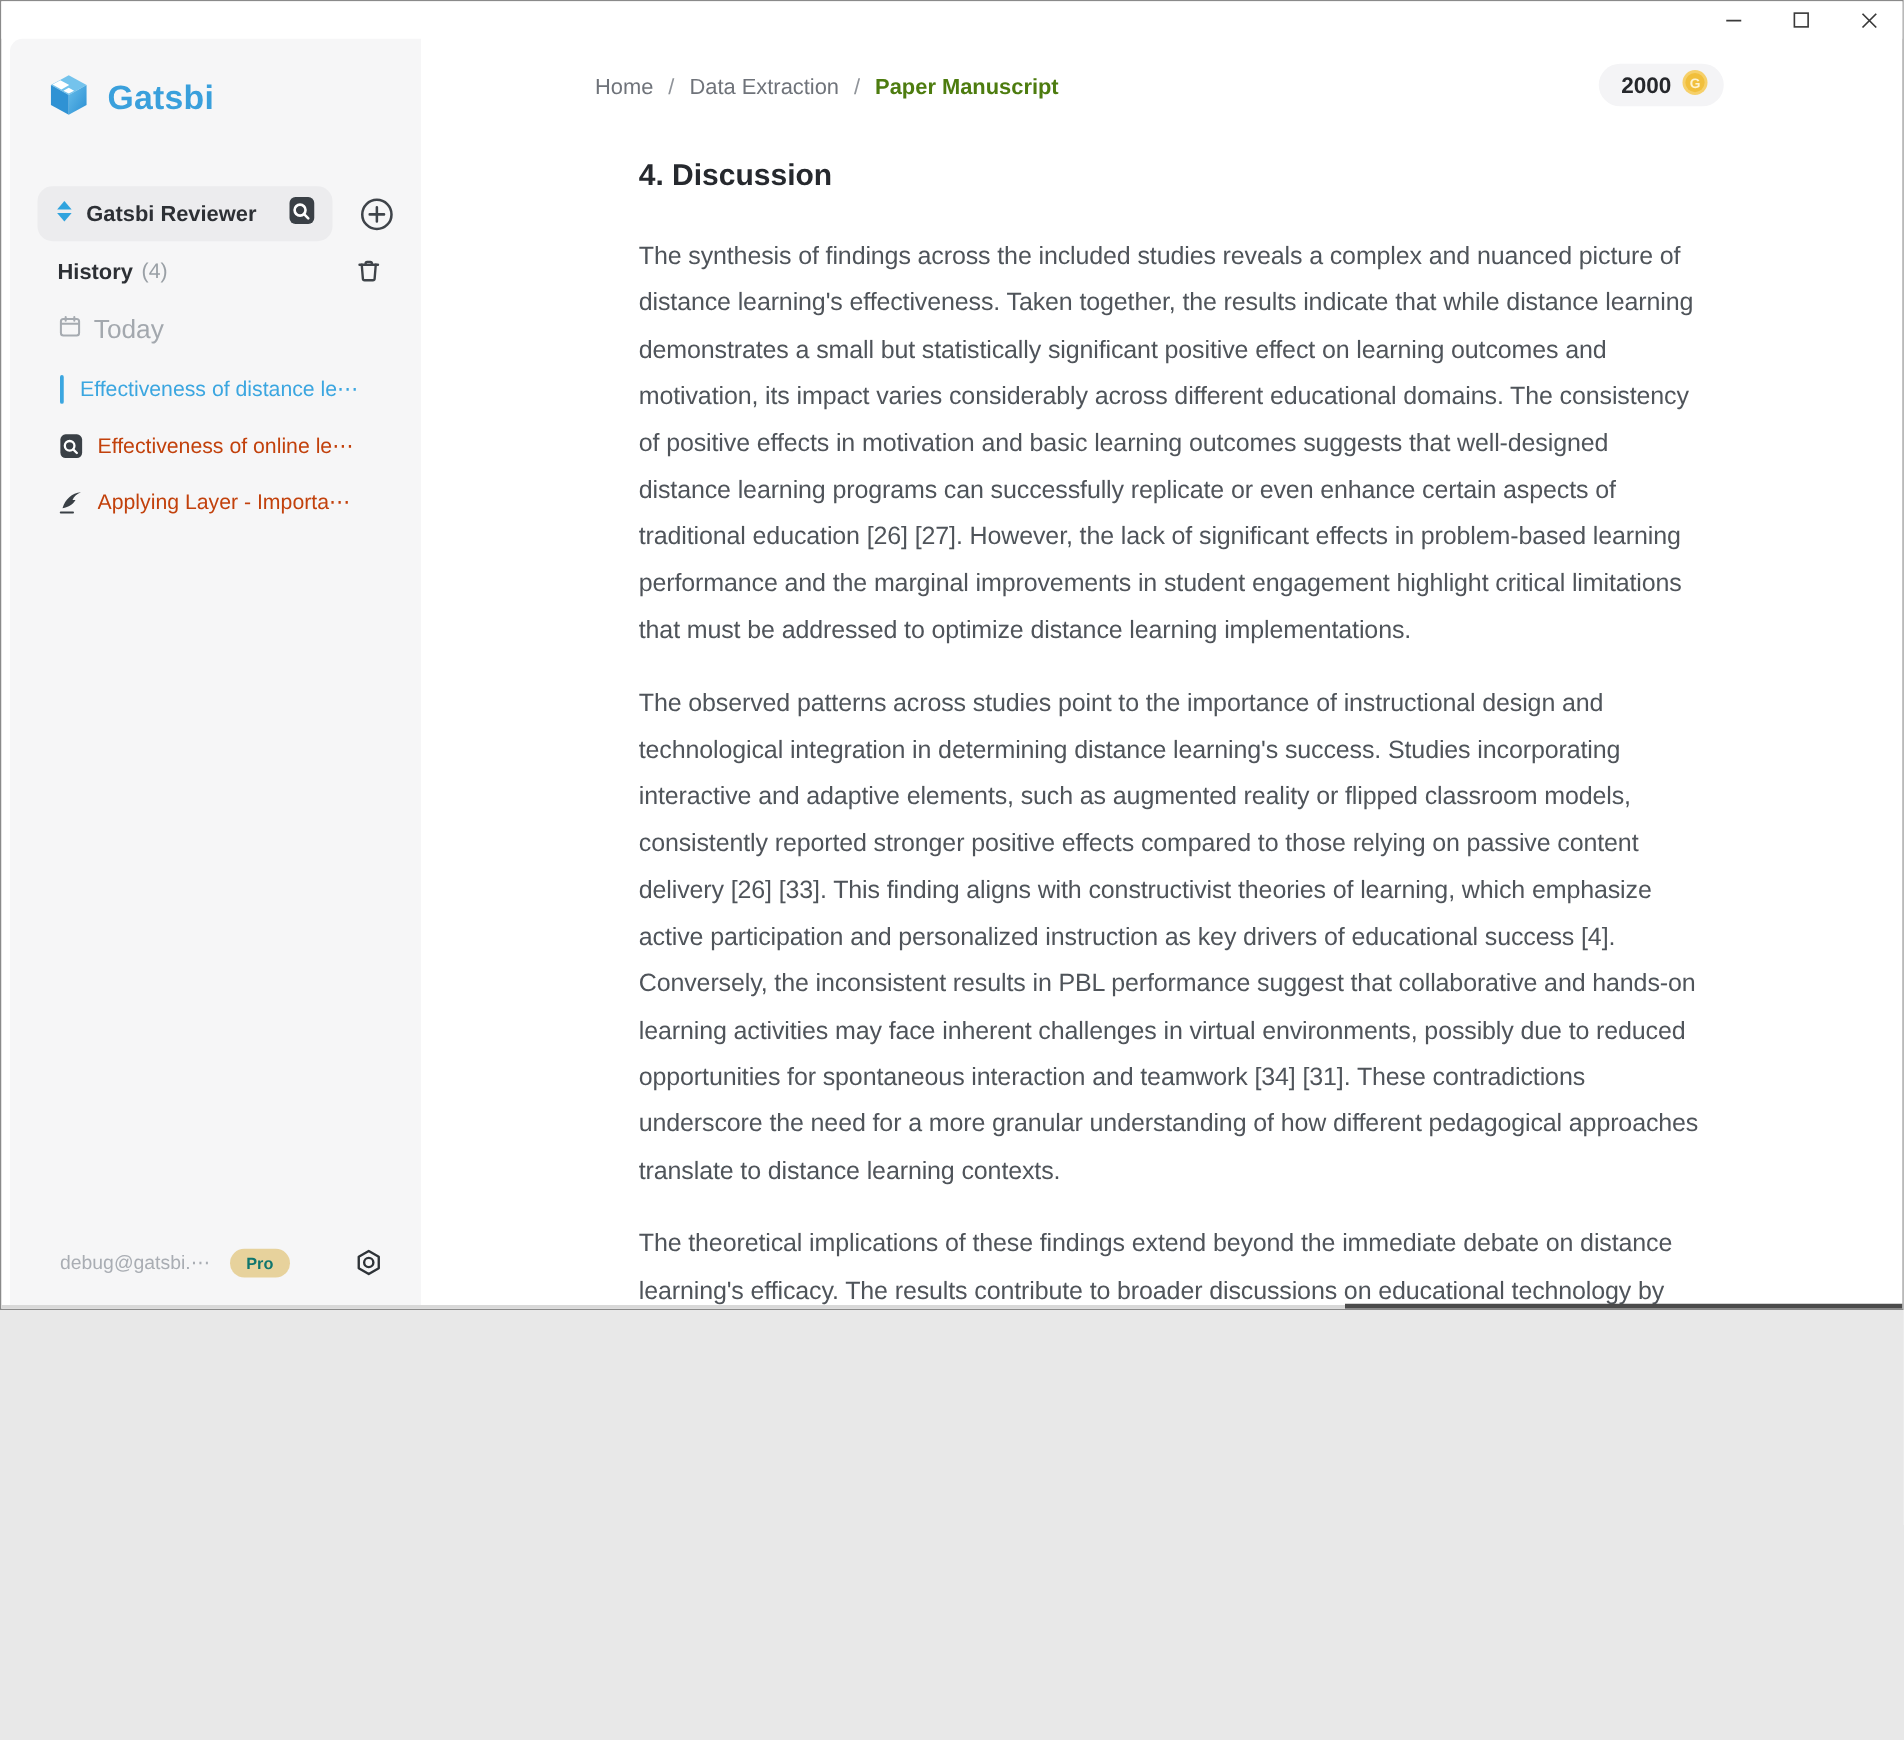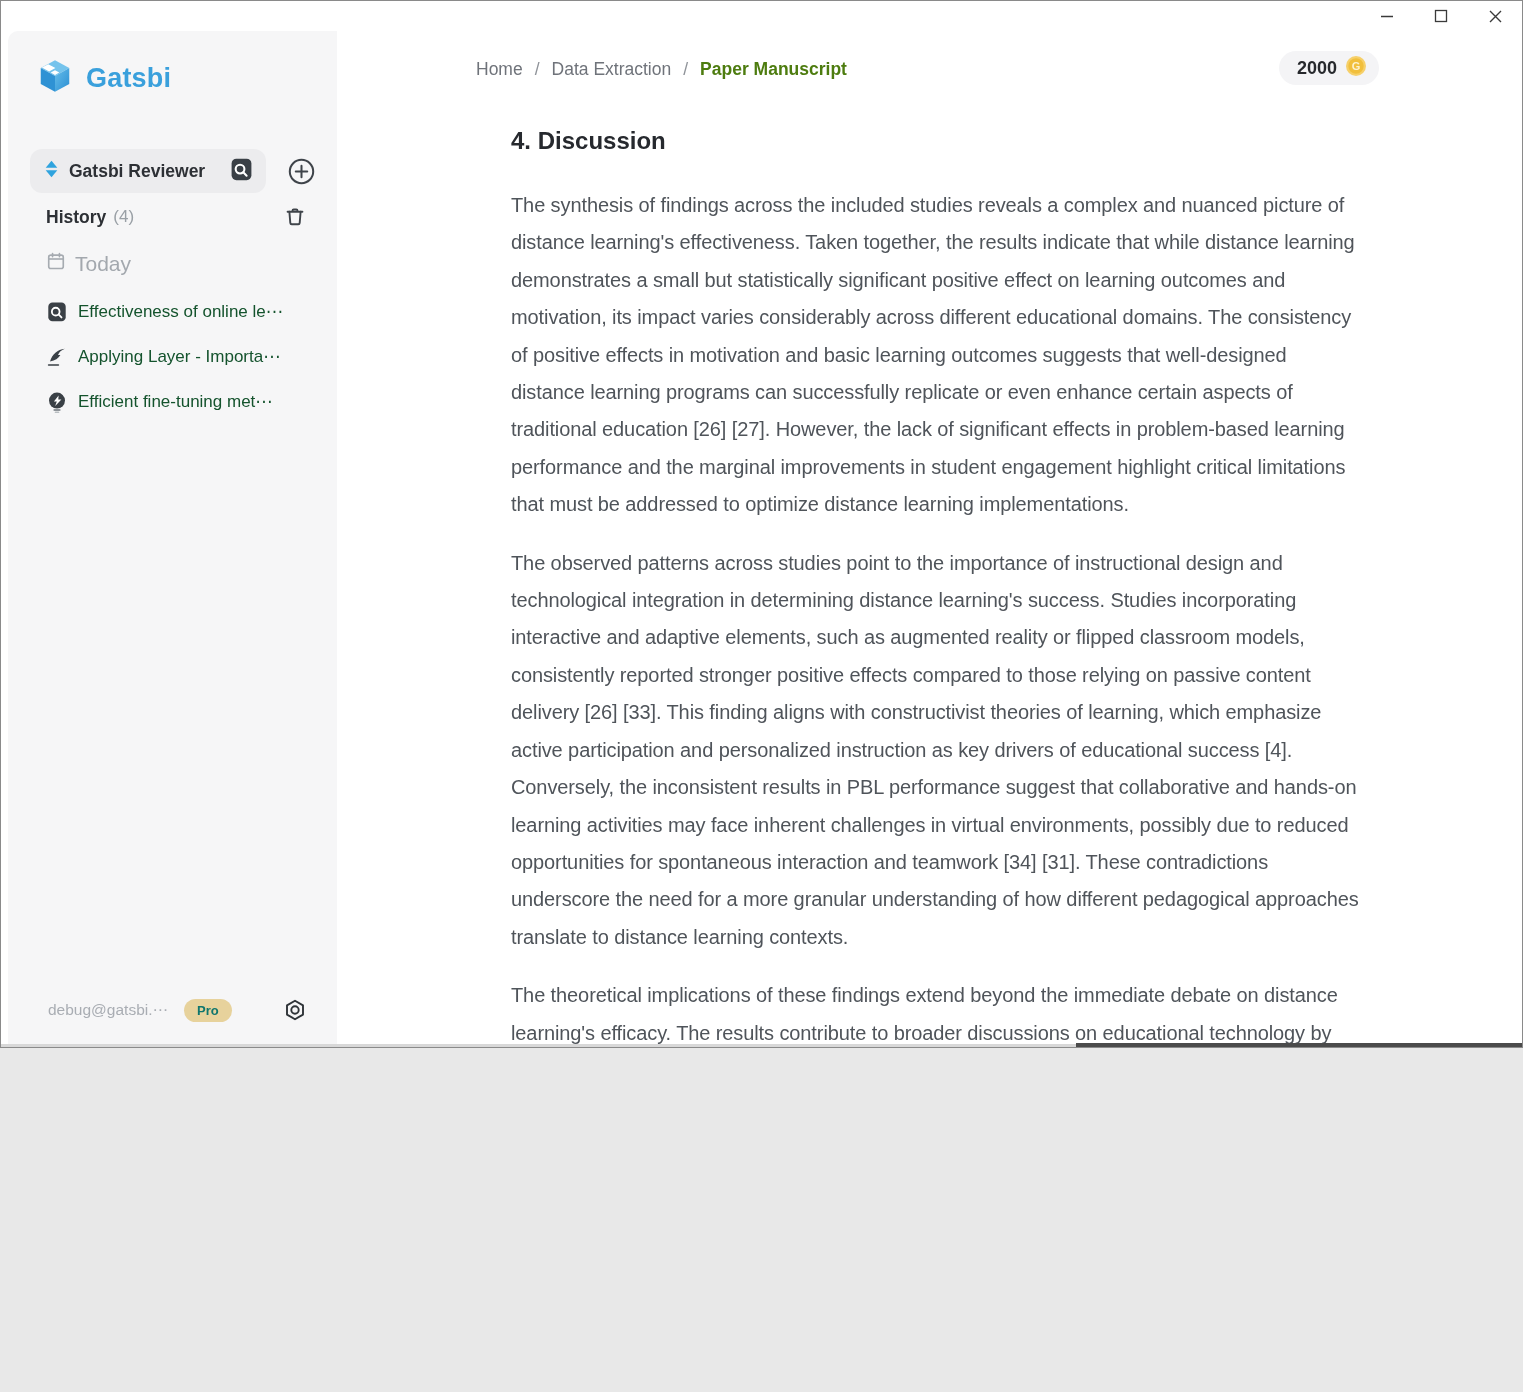--- a/index.html
+++ b/index.html
@@ -28,21 +28,21 @@
   .add-btn { margin-left:22px; width:27px; height:27px; cursor:pointer; }
 
   .history-row { position:absolute; top:174px; left:38px; right:30px; display:flex; align-items:center; }
   .history-label { font-size:17.5px; font-weight:bold; color:#2d3035; }
   .history-count { font-size:17px; color:#9aa0a6; margin-left:7px; }
   .trash-btn { margin-left:auto; width:24px; height:24px; cursor:pointer; }
 
   .date-row { position:absolute; top:220px; left:38px; display:flex; align-items:center; gap:9px; color:#a3a8ae; font-size:21px; }
 
   .nav-list { position:absolute; top:258px; left:0; right:0; }
-  .nav-item { display:flex; align-items:center; height:45px; padding-left:38px; cursor:pointer; font-size:17px; color:#14532d; }
+  .nav-item { display:flex; align-items:center; height:45px; padding-left:38px; cursor:pointer; font-size:17px; color:#c2410c; }
   .nav-item .nav-icon { width:22px; height:22px; margin-right:10px; flex:0 0 auto; }
   .nav-item.active { color:#3ba6e0; padding-left:40px; }
   .active-bar { width:3px; height:23px; background:#3ba6e0; border-radius:2px; margin-right:13px; flex:0 0 auto; }
   .nav-label { white-space:nowrap; overflow:hidden; }
 
   .sidebar-footer { position:absolute; bottom:22px; left:40px; right:30px; display:flex; align-items:center; }
   .footer-email { font-size:15.5px; color:#a9adb3; }
   .pro-badge { margin-left:16px; background:#e7d29c; color:#0f766e; font-size:13px; font-weight:bold; border-radius:13px; padding:4px 13px; }
   .gear-btn { margin-left:auto; width:24px; height:24px; cursor:pointer; }
 
@@ -162,49 +162,42 @@
         <svg width="20" height="20" viewBox="0 0 22 22" fill="none">
           <rect x="3" y="4.6" width="16" height="14.6" rx="2.2" stroke="#a6abb1" stroke-width="1.8"></rect>
           <path d="M7.2 2.8v3.4M14.8 2.8v3.4" stroke="#a6abb1" stroke-width="1.8" stroke-linecap="round"></path>
           <path d="M3 8.8h16" stroke="#a6abb1" stroke-width="1.8"></path>
         </svg>
       </span>
       <span>Today</span>
     </div>
 
     <div class="nav-list">
+      <div class="nav-item active">
+        <span class="active-bar"></span>
+        <span class="nav-label">Effectiveness of distance le⋯</span>
+      </div>
       <div class="nav-item">
         <span class="nav-icon">
           <svg width="22" height="22" viewBox="0 0 24 24">
             <rect x="2.5" y="1.6" width="19" height="20.6" rx="4.6" fill="#3a4046"></rect>
             <circle cx="10.6" cy="11.6" r="4.2" stroke="#fff" stroke-width="2" fill="none"></circle>
             <path d="M13.7 14.7 L16.9 17.9" stroke="#fff" stroke-width="2" stroke-linecap="round"></path>
           </svg>
         </span>
         <span class="nav-label">Effectiveness of online le⋯</span>
       </div>
       <div class="nav-item">
         <span class="nav-icon">
           <svg width="22" height="22" viewBox="0 0 22 22">
             <path d="M4 15.6 C6.2 8.2 11.4 3.6 18.8 2.8 C15.2 4.2 13.2 6.2 12 9 L14.4 9 C12.4 12.4 9.2 14.6 4 15.6 Z" fill="#3a4046"></path>
             <path d="M2.6 19 H12.4" stroke="#3a4046" stroke-width="1.6" stroke-linecap="round"></path>
           </svg>
         </span>
         <span class="nav-label">Applying Layer - Importa⋯</span>
-      </div>
-      <div class="nav-item">
-        <span class="nav-icon">
-          <svg width="22" height="22" viewBox="0 0 22 22">
-            <circle cx="11" cy="9.6" r="8" fill="#3a4046"></circle>
-            <polygon points="12.6,4.4 7.9,10.6 10.8,10.6 9.2,15 15.4,8.6 12.3,8.6" fill="#fff"></polygon>
-            <path d="M8.4 19h5.2" stroke="#8e9499" stroke-width="2" stroke-linecap="round"></path>
-            <path d="M9.6 21.4h2.8" stroke="#b9bec2" stroke-width="1.8" stroke-linecap="round"></path>
-          </svg>
-        </span>
-        <span class="nav-label">Efficient fine-tuning met⋯</span>
       </div>
     </div>
 
     <div class="sidebar-footer">
       <span class="footer-email">debug@gatsbi.⋯</span>
       <span class="pro-badge">Pro</span>
       <div class="gear-btn">
         <svg width="24" height="24" viewBox="0 0 24 24" fill="none">
           <path d="M12 2.8l8 4.6v9.2l-8 4.6-8-4.6V7.4z" stroke="#2e3338" stroke-width="1.9" stroke-linejoin="round"></path>
           <circle cx="12" cy="12" r="3.7" stroke="#2e3338" stroke-width="1.9"></circle>

